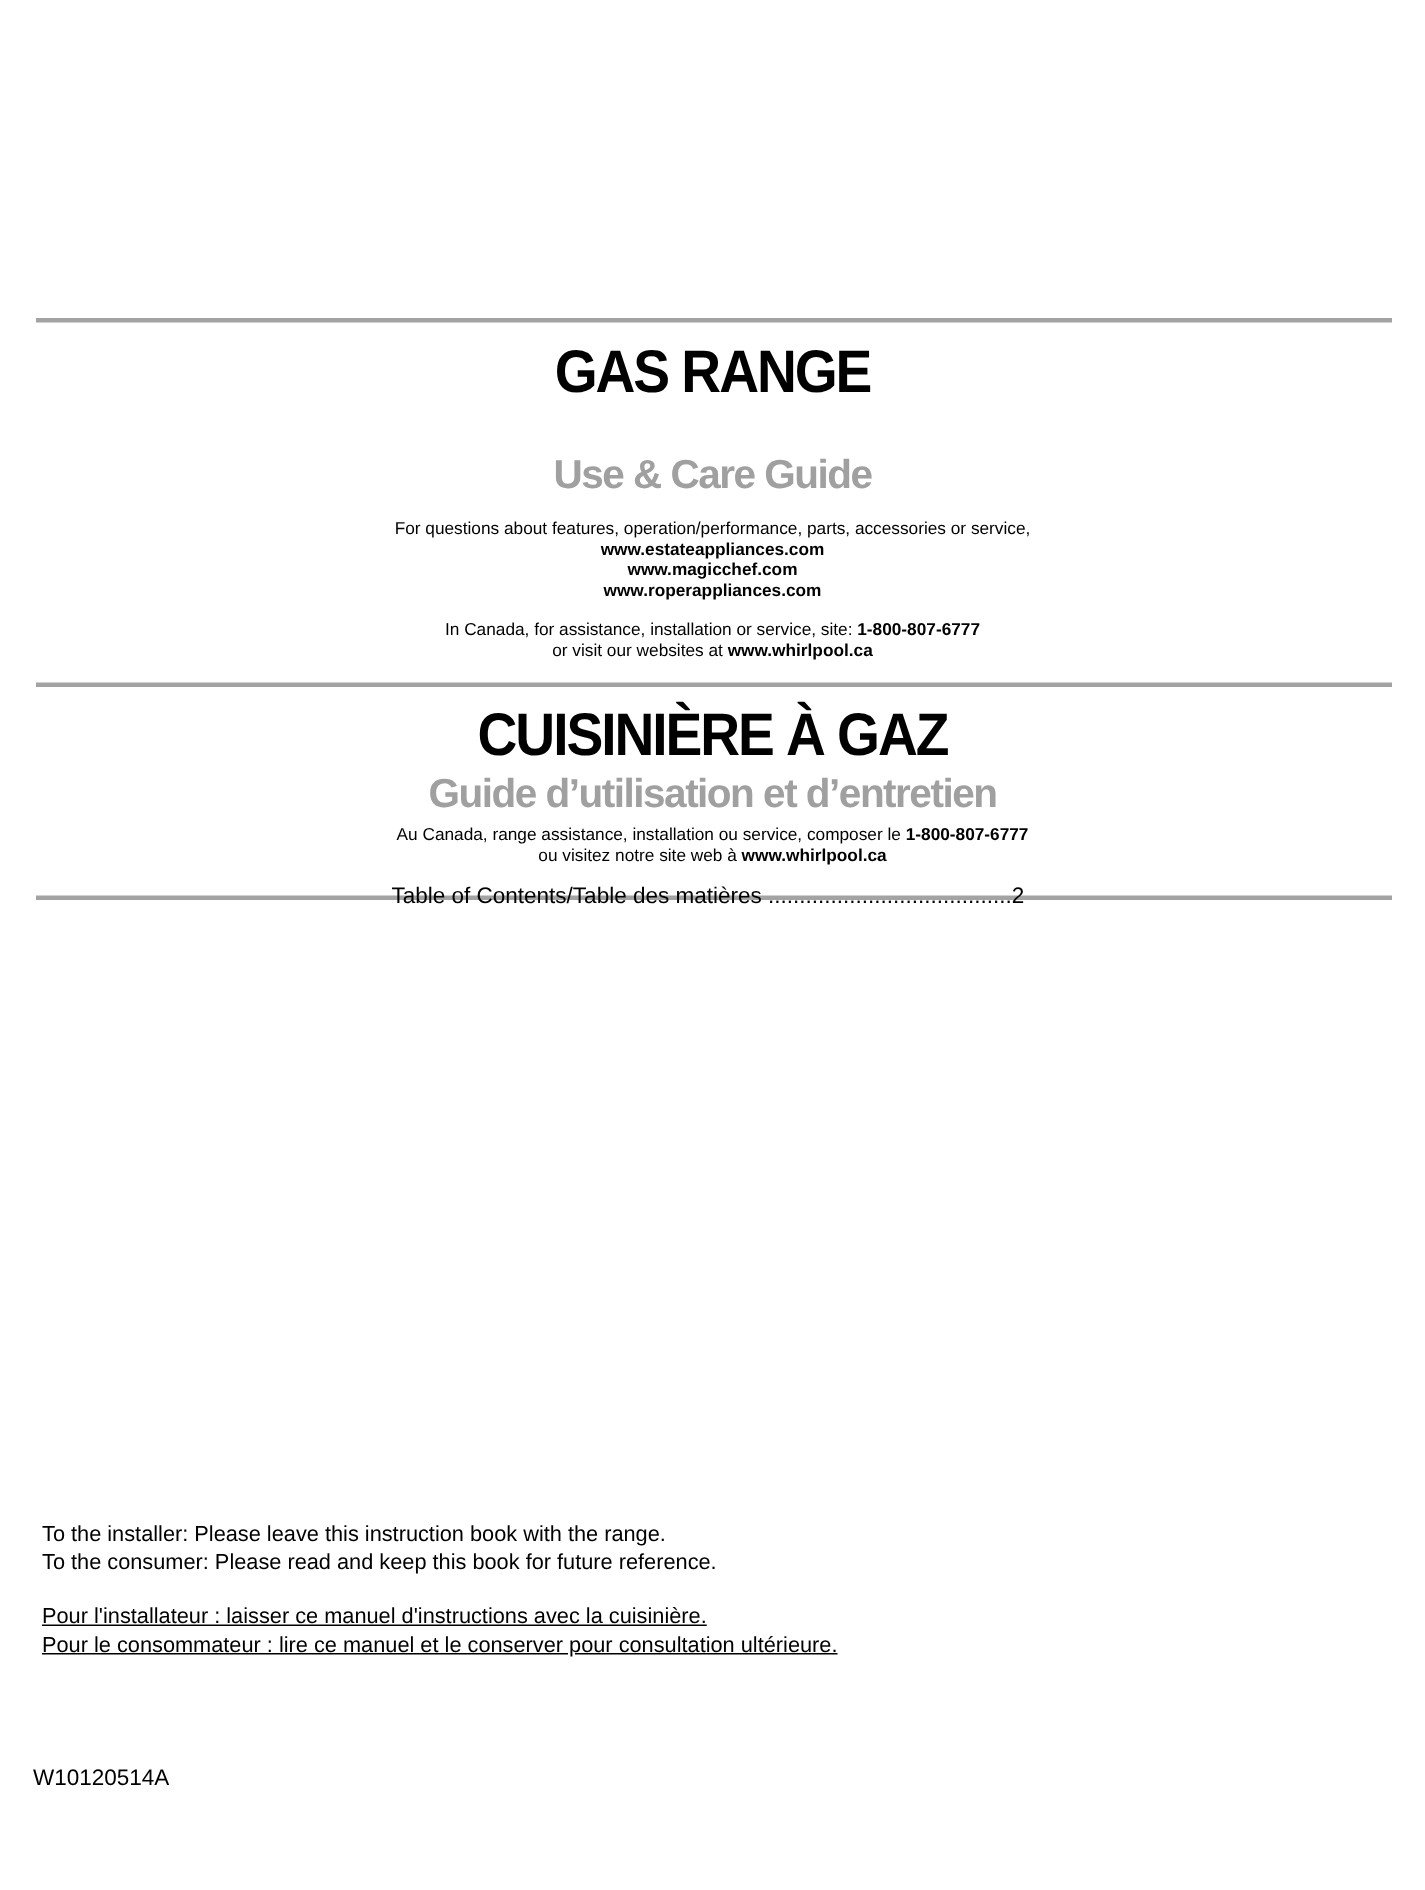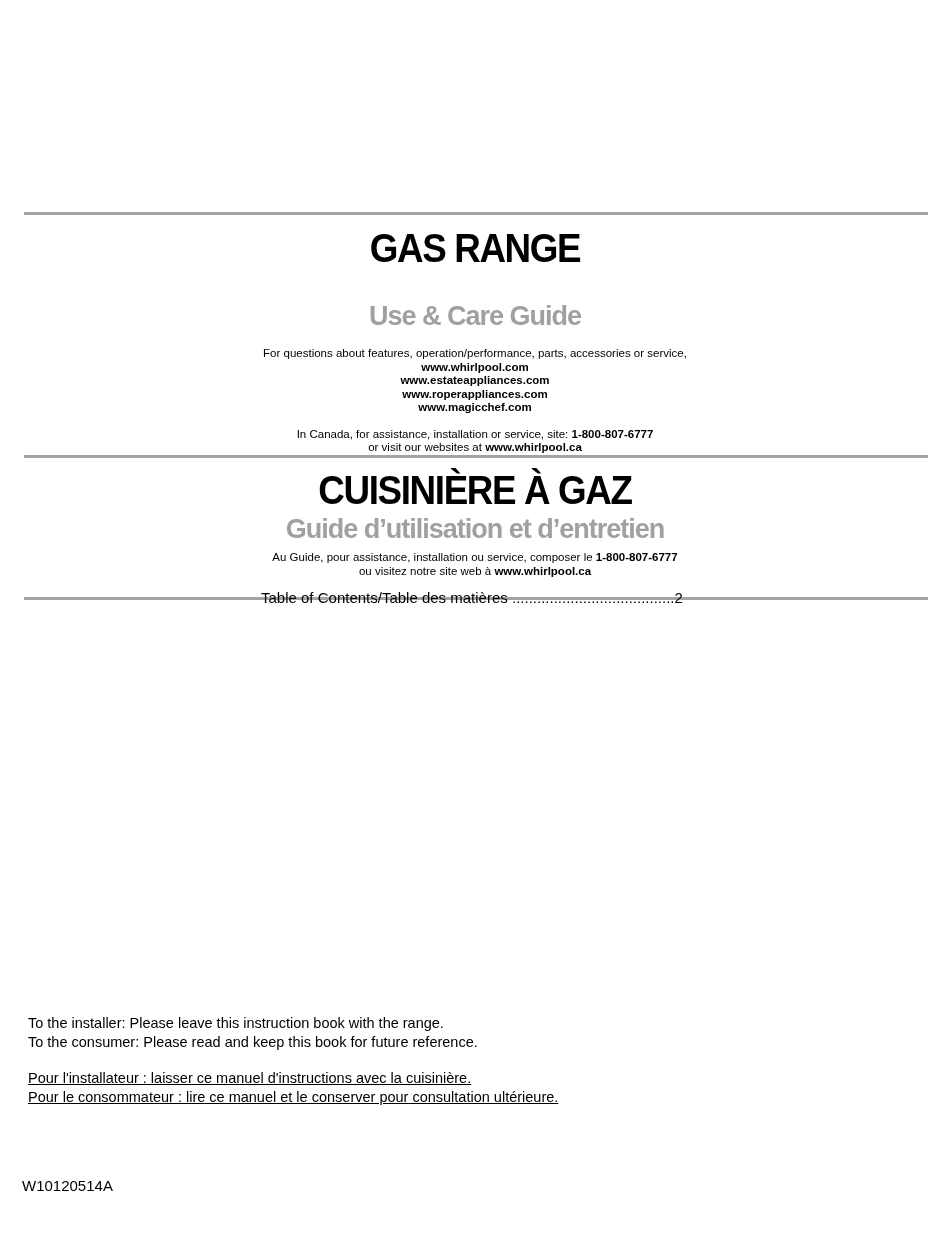--- a/index.html
+++ b/index.html
@@ -18,36 +18,35 @@
 </head>
 <body>
 
 <div class="rule" style="top:212px;"></div>
 
 <div class="center title" style="top:226px;">GAS RANGE</div>
 <div class="center subtitle" style="top:273px;margin-top:28px;">Use &amp; Care Guide</div>
 
 <div class="center small" style="top:299px;margin-top:48px;">
   <div>For questions about features, operation/performance, parts, accessories or service,</div>
-  <div><b>www.whirlpool.com</b></div>
   <div><b>www.estateappliances.com</b></div>
+  <div><b>www.magicchef.com</b></div>
   <div><b>www.roperappliances.com</b></div>
-  <div><b>www.magicchef.com</b></div>
   <div style="height:13px;"></div>
   <div><span>In Canada, for assistance, installation or service, site: </span><b>1-800-807-6777</b></div>
   <div><span>or visit our websites at </span><b>www.whirlpool.ca</b></div>
 </div>
 
 <div class="rule" style="top:455px;"></div>
 
 <div class="center title" style="top:468px;">CUISINIÈRE À GAZ</div>
 <div class="center subtitle" style="top:514px;">Guide d’utilisation et d’entretien</div>
 
 <div class="center small" style="top:551px;">
-  <div><span>Au Guide, pour assistance, installation ou service, composer le </span><b>1-800-807-6777</b></div>
+  <div><span>Au Canada, range assistance, installation ou service, composer le </span><b>1-800-807-6777</b></div>
   <div><span>ou visitez notre site web à </span><b>www.whirlpool.ca</b></div>
 </div>
 
 <div class="rule" style="top:597px;"></div>
 
 <div class="toc">
   <span>Table of Contents/Table des matières </span><span>.......................................</span><span>2</span>
 </div>
 
 <div class="notes" style="top:1014px;">

